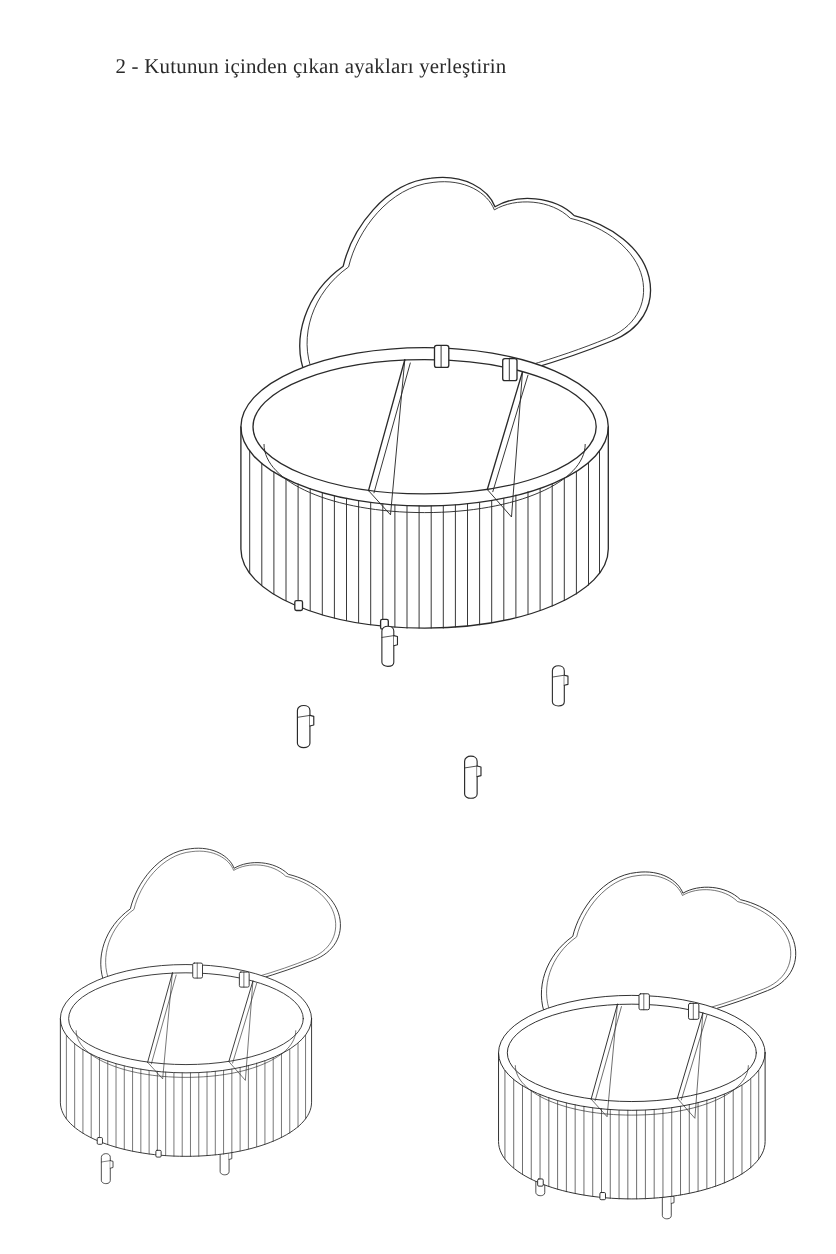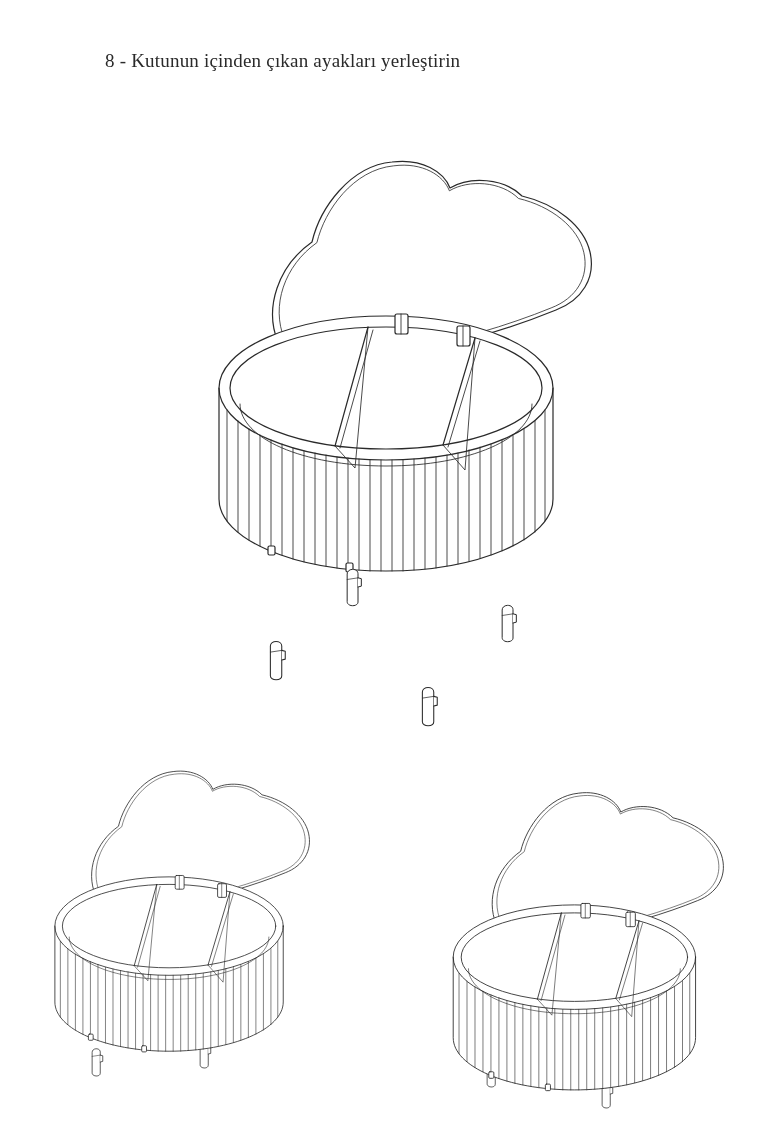--- a/index.html
+++ b/index.html
@@ -16,21 +16,21 @@
   svg.diagram { position:absolute; left:0; top:0; width:760px; height:1140px; display:block; }
   .ln { stroke:var(--ink); stroke-width:1.2; fill:none; stroke-linecap:round; stroke-linejoin:round; }
   .thin { stroke-width:.85; }
   .fw { fill:#fff; }
 </style>
 </head>
 <body>
 
 <div class="page">
 
-  <div class="title">8 - Kutunun içinden çıkan ayakları yerleştirin</div>
+  <div class="title">2 - Kutunun içinden çıkan ayakları yerleştirin</div>
 
   <svg class="diagram" viewBox="0 0 760 1140" aria-hidden="true">
     <defs>
 
       <path id="lidshape" d="M 66 194 C 52 160 66 118 100 94 C 108 60 138 18 180 14 C 210 10 232 24 238 40 C 258 28 292 30 310 48 C 344 56 372 78 378 104 C 384 130 370 152 344 162 C 300 180 240 198 196 204 C 150 210 96 212 66 194 Z"></path>
 
       <symbol id="box" viewBox="0 0 380 430" overflow="visible">
         <g>
           <use href="#lidshape" class="ln fw"></use>
           <use href="#lidshape" class="ln thin" transform="translate(8.9 4.4) scale(0.96)"></use>

